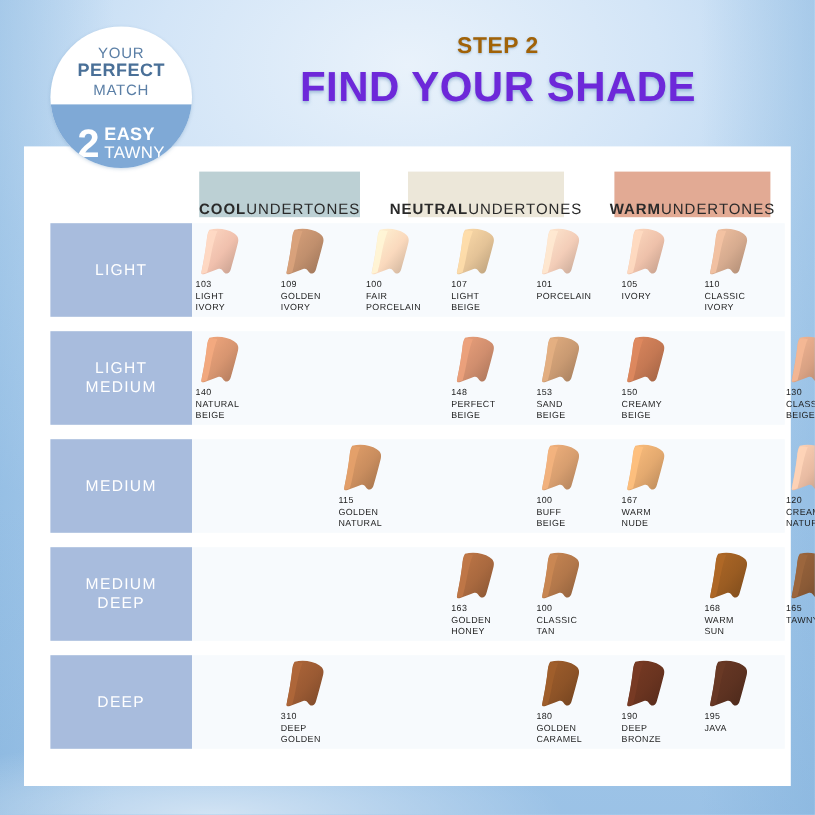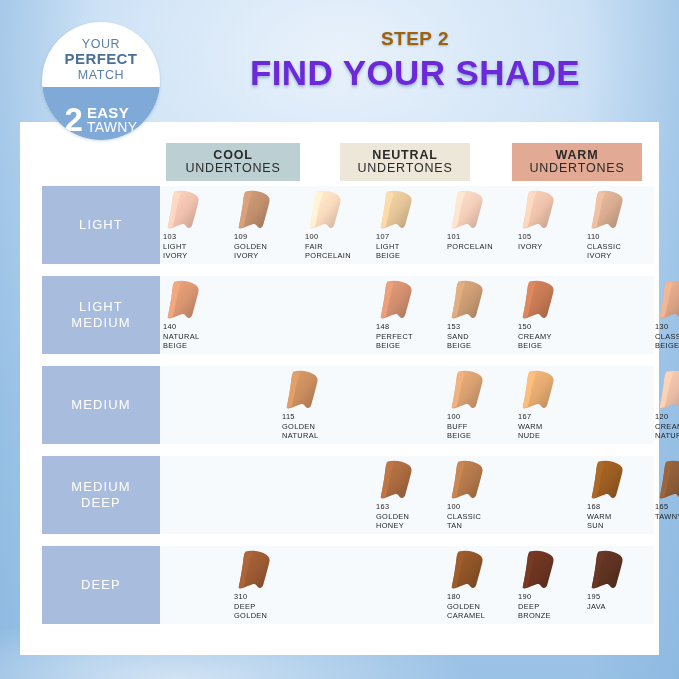--- a/index.html
+++ b/index.html
@@ -78,21 +78,21 @@
   
   .card{
     position:absolute; left:20px; top:122px; width:639px; height:533px;
     background:#ffffff;
   }
 
   
   .undertones{ position:absolute; left:0; top:0; width:639px; height:60px; }
   .ut{
     position:absolute; top:21px; height:38px;
-    display:flex; flex-direction:column; align-items:center; justify-content:center;
+    display:flex; flex-direction:row; align-items:flex-end; justify-content:center;
     color:#2a2a2a; line-height:1.08;
   }
   .ut .strong{ font-size:12.5px; font-weight:bold; letter-spacing:0.8px; }
   .ut .sub{ font-size:12.5px; letter-spacing:0.8px; }
   .ut-cool   { left:146px; width:134px; background:#bcd0d4; }
   .ut-neutral{ left:320px; width:130px; background:#ece7d9; }
   .ut-warm   { left:492px; width:130px; background:#e2aa94; }
 
   
   .row{ position:absolute; left:0; width:639px; height:78px; }

